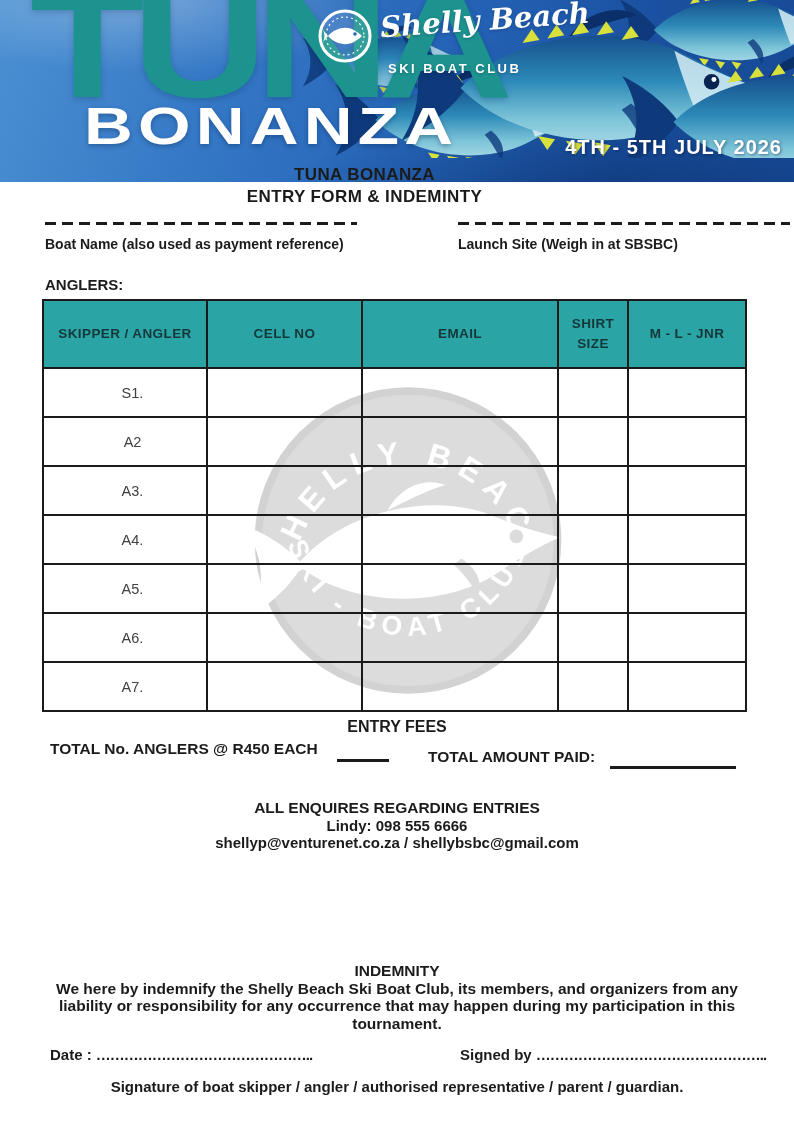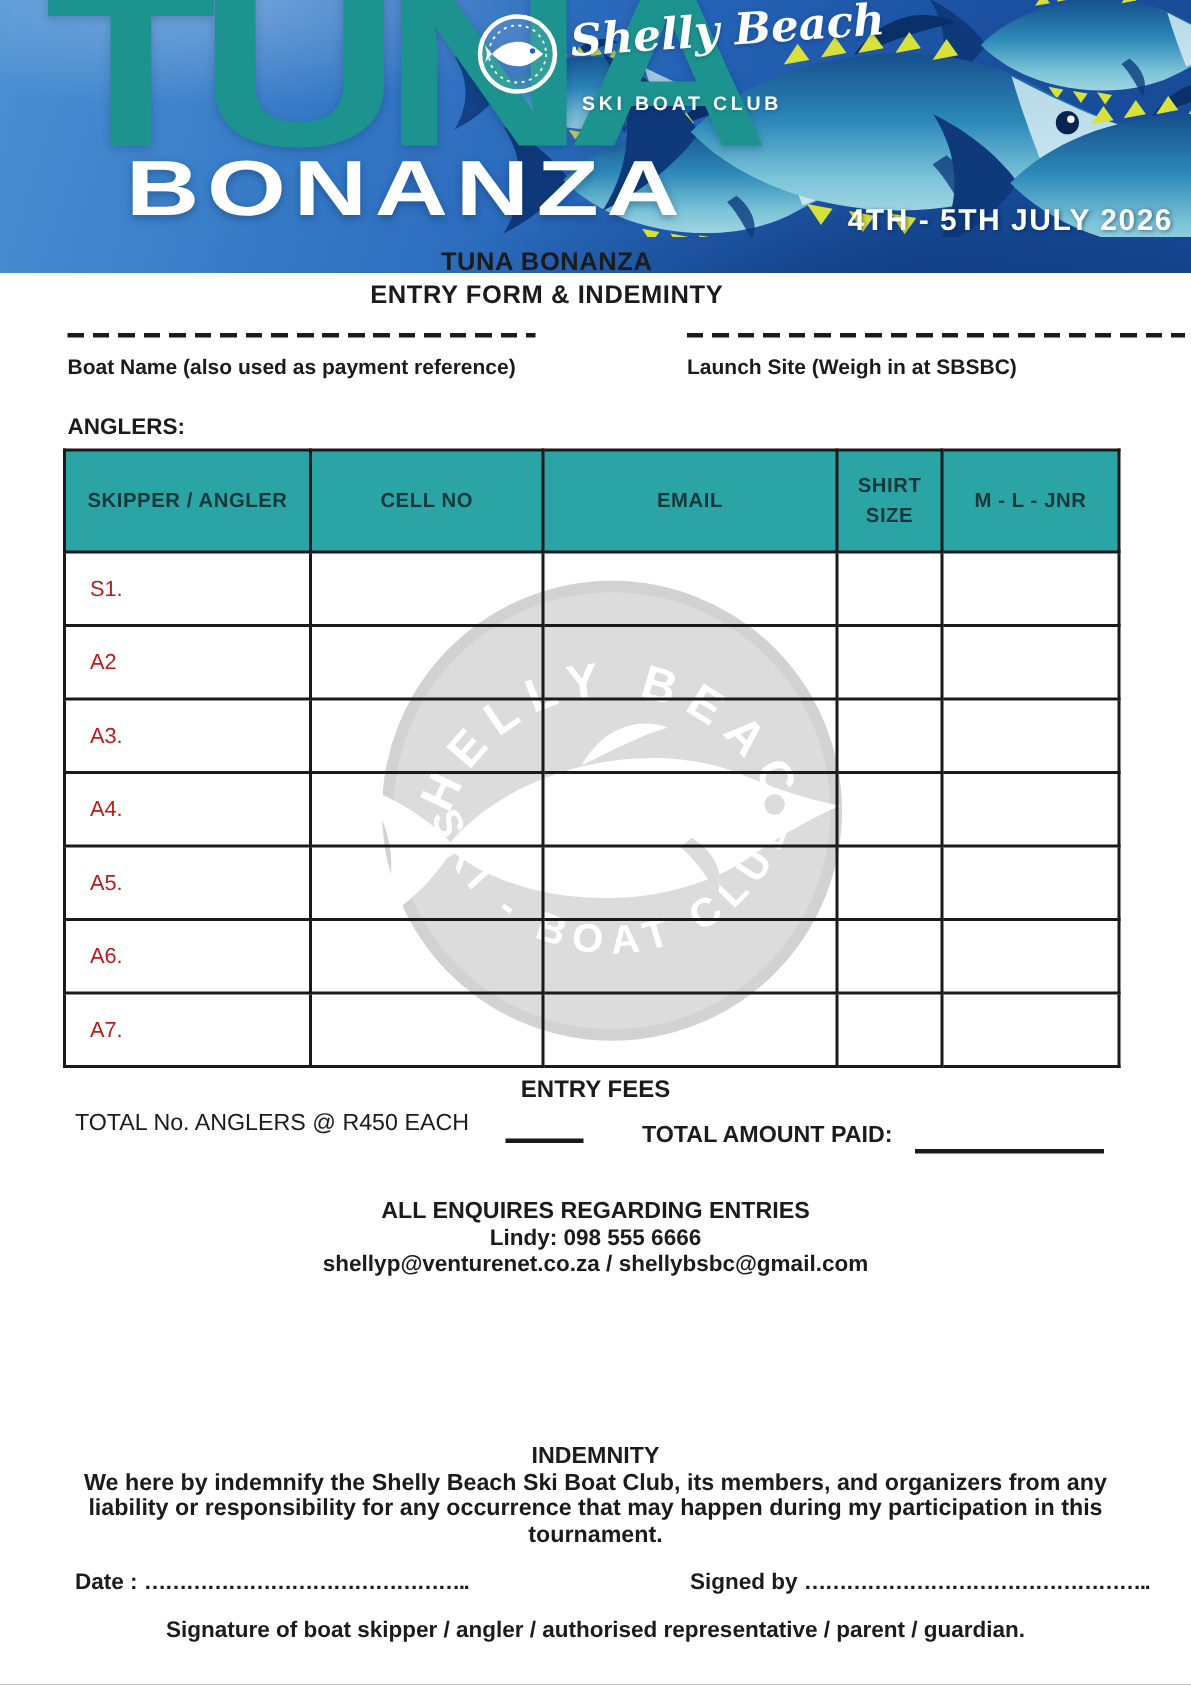--- a/index.html
+++ b/index.html
@@ -68,26 +68,26 @@
   .watermark { position:absolute; left:228px; top:368px; width:360px; height:345px; z-index:0; pointer-events:none; }
 
   
   .tbl-wrap { position:absolute; left:42px; top:299px; z-index:1; }
   table.anglers { border-collapse:collapse; table-layout:fixed; }
   table.anglers th, table.anglers td { border:2.5px solid #1a1a1a; background:transparent; }
   table.anglers th {
     background:#2ba4a6; height:66px; font-size:13.5px; font-weight:bold;
     color:#14383a; text-align:center; letter-spacing:.4px; padding:0 6px; line-height:1.5;
   }
-  table.anglers td { height:45px; font-size:14.5px; color:#b91c1c; padding-left:16px; font-weight:normal; }
+  table.anglers td { height:45px; font-size:14.5px; color:#404040; padding-left:16px; font-weight:normal;text-align:center; }
   .c0{width:164px} .c1{width:155px} .c2{width:196px} .c3{width:70px} .c4{width:118px}
 
   
   .fees-title { position:absolute; top:718px; left:0; width:794px; text-align:center; font-size:16px; font-weight:bold; }
-  .fees-left  { position:absolute; left:50px; top:740px; font-size:15.5px; font-weight:normal; white-space:nowrap; }
+  .fees-left  { position:absolute; left:50px; top:740px; font-size:15.5px; font-weight:bold; white-space:nowrap; }
   .fees-right { position:absolute; left:428px; top:748px; font-size:15.5px; font-weight:bold; white-space:nowrap; }
   .uline { position:absolute; height:2.5px; background:#1a1a1a; }
   .uline-anglers { left:337px; top:759px; width:52px; }
   .uline-paid    { left:610px; top:766px; width:126px; }
 
   
   .cblock { position:absolute; left:0; width:794px; text-align:center; font-weight:bold; }
   .cblock div { font-size:15px; line-height:17.5px; }
   .enquiries { top:799px; }
   .banking   { top:892px; }

